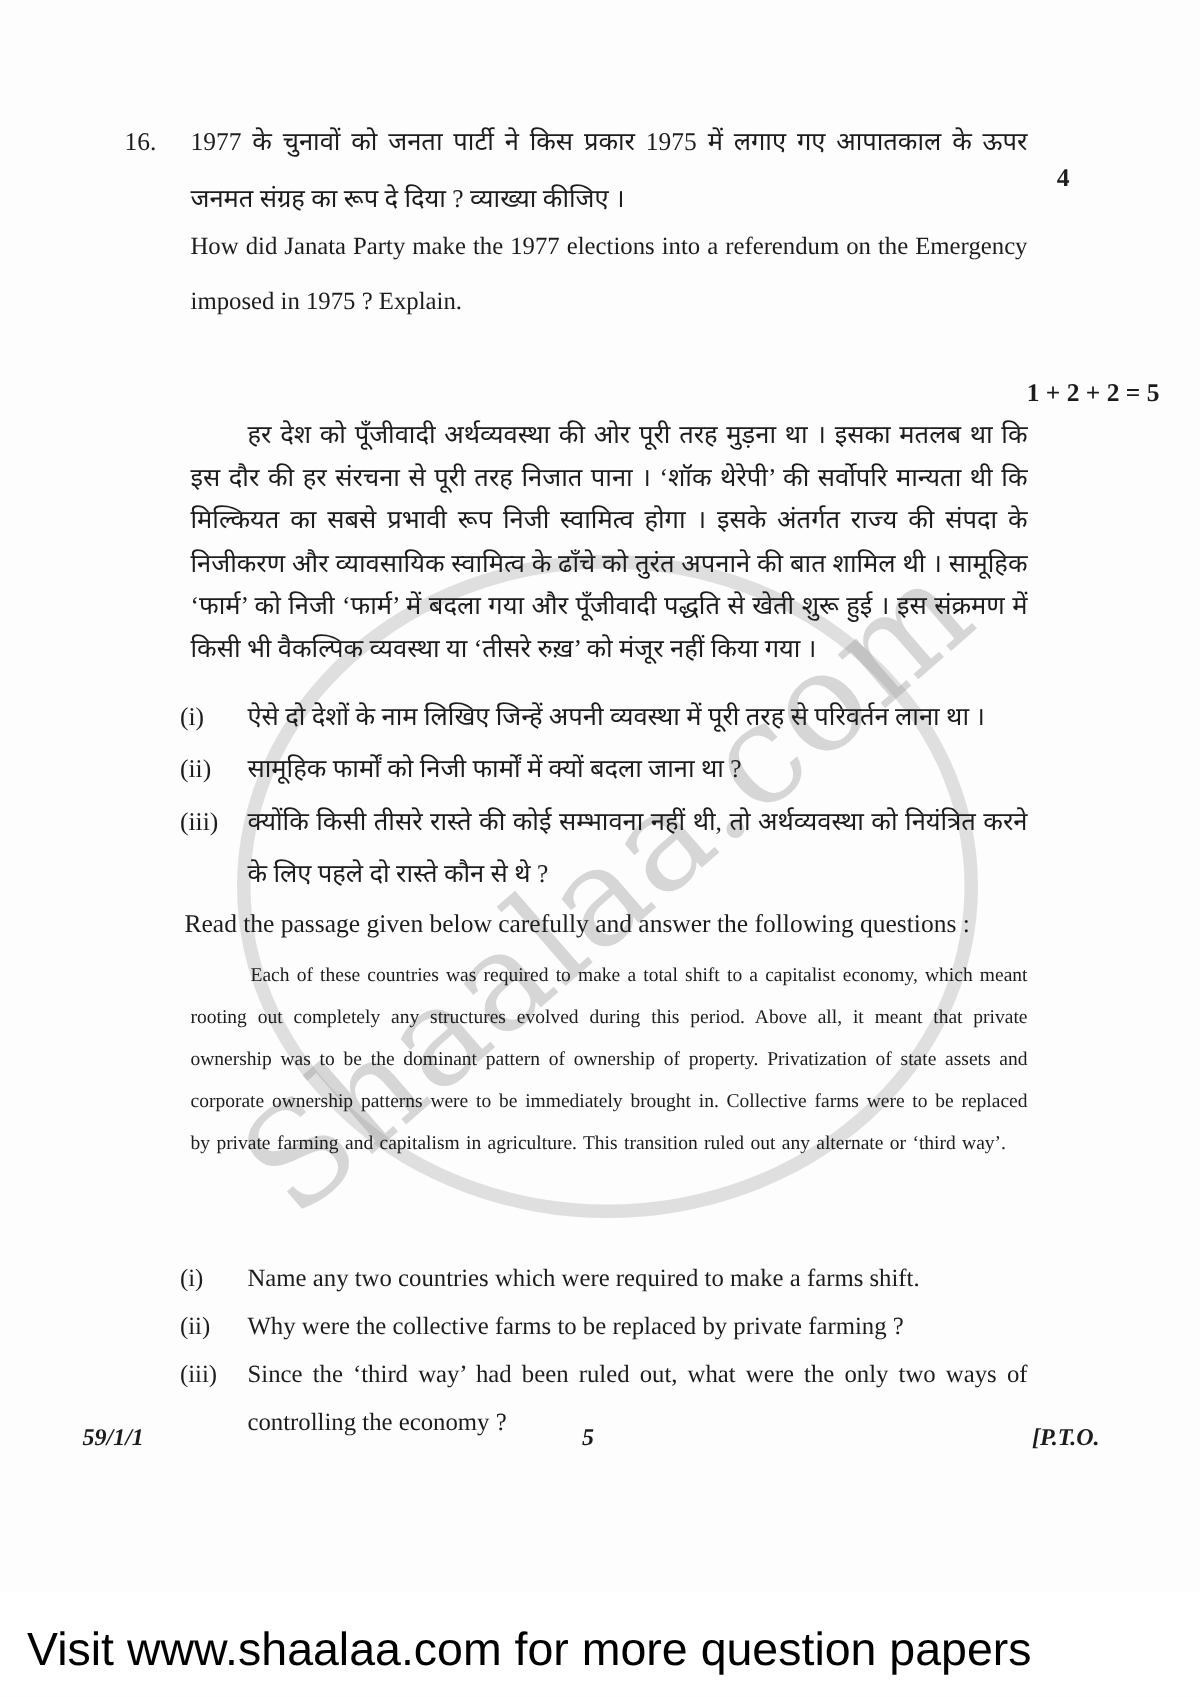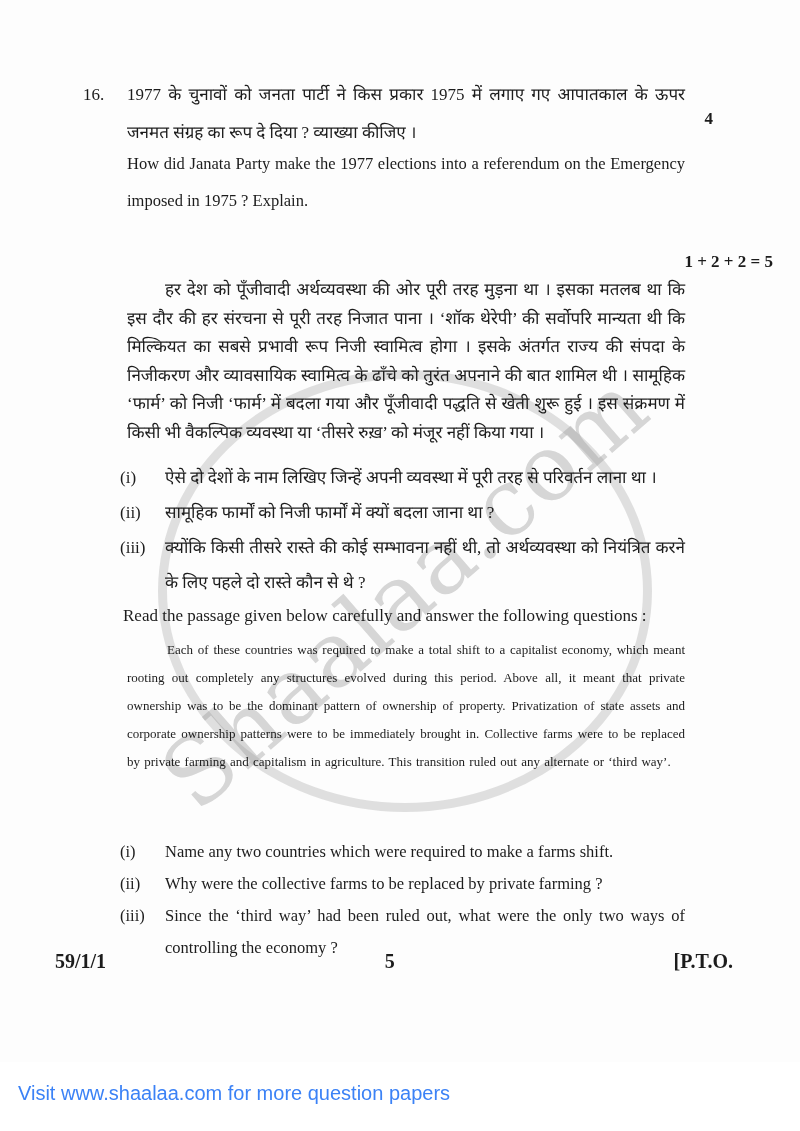--- a/index.html
+++ b/index.html
@@ -59,26 +59,26 @@
   #hsubs .lbl,#hsubs p{font-size:17px;line-height:35px;}
   #esubs .lbl,#esubs p{font-size:16.5px;line-height:32px;}
 
   
   #readline{top:604px;left:123px;width:562px;font-size:17px;line-height:24px;}
   #ep{top:636px;left:127px;width:558px;font-size:13px;line-height:28px;
       text-indent:40px;text-align:justify;word-spacing:1px;}
 
   
   #pfooter{top:950px;left:55px;width:678px;display:flex;
-           justify-content:space-between;font-weight:bold;font-size:20px;}
+           justify-content:space-between;font-weight:bold;font-size:16px;font-style:italic;}
 
   
   #visit{top:1082px;left:18px;width:760px;
          font-family:"Liberation Sans", sans-serif;
-         font-size:20px;color:#3b82f6;background:#ffffff;}
+         font-size:31px;color:#000000;background:#ffffff;}
 </style>
 </head>
 <body>
 
 <div class="scan">
 
   <div class="wm-ring">
     <span class="wm-text">Shaalaa.com</span>
   </div>
 

